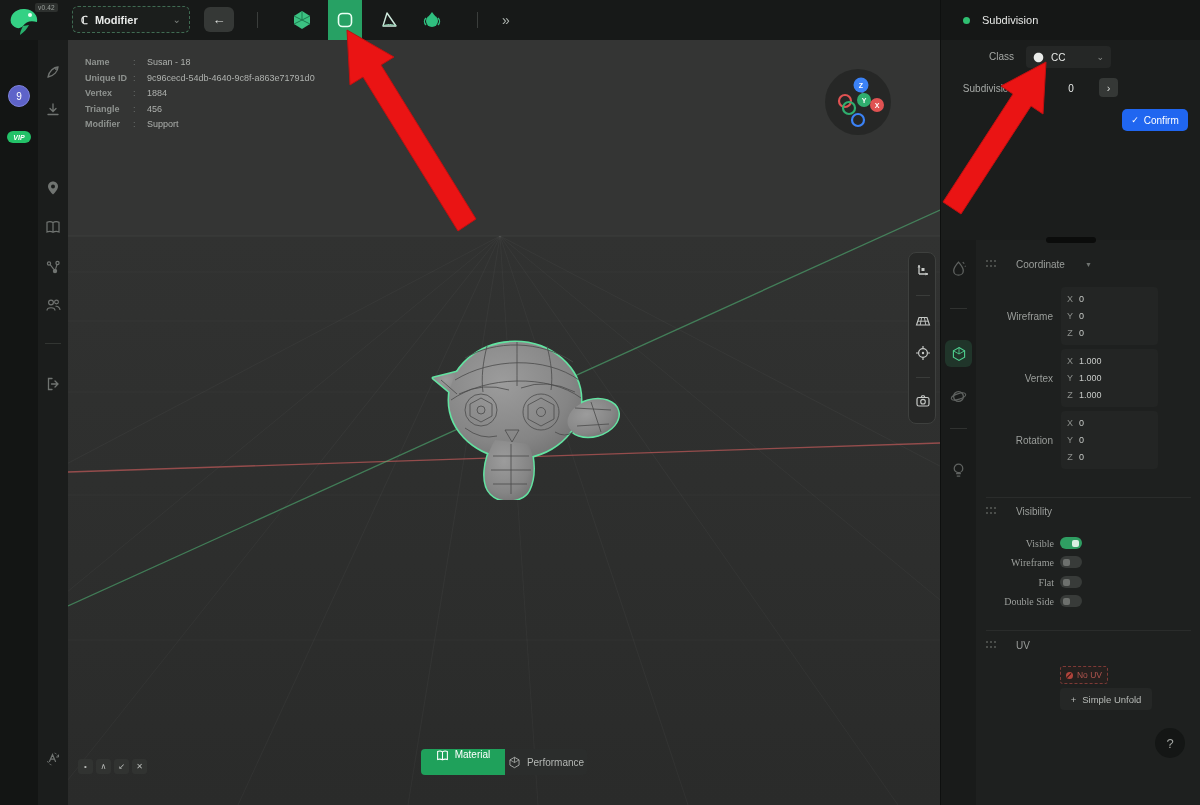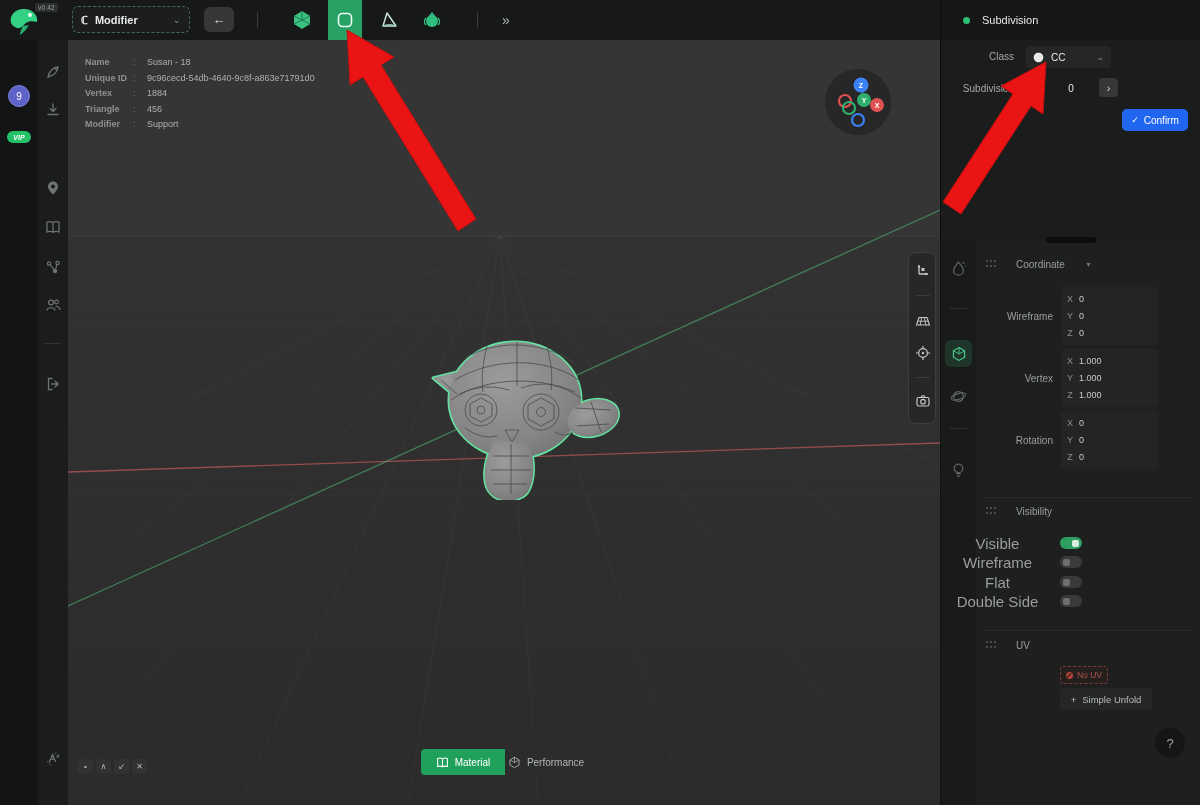--- a/index.html
+++ b/index.html
@@ -55,21 +55,21 @@
   .gizmo { left:756px; top:28px; }
   .vp-toolbar { left:840px; top:212px; width:28px; height:172px; background:#262726;
                 border:1px solid #3e403e; border-radius:8px; }
   .vpt-icon { left:6px; width:16px; height:16px; cursor:pointer; }
   .vpt-div { left:7px; width:14px; height:1px; background:#3a3c3a; }
   .quick-buttons { left:10px; top:719px; display:flex; gap:3px; }
   .qbtn { width:15px; height:15px; background:#313331; border-radius:3px; color:#b9bcb9;
           font-size:8px; display:flex; align-items:center; justify-content:center; cursor:pointer; }
   .vp-tabs { left:353px; top:709px; display:flex; }
   .tab-material { width:84px; height:26px; background:#1fa15b; border-radius:4px 0 0 4px;
-                  display:flex; align-items:center; justify-content:center; gap:6px;
+                  display:flex; align-items:flex-start; justify-content:center; gap:6px;
                   color:#fff; font-size:10px; cursor:pointer; }
   .tab-performance { width:82px; height:26px; background:#2b2d2c; border-radius:0 4px 4px 0;
                   display:flex; align-items:center; justify-content:center; gap:6px;
                   color:#b4b7b4; font-size:10px; cursor:pointer; }
 
   
   .panel-top { left:940px; top:40px; width:260px; height:200px; background:#1b1d1c;
                border-left:1px solid #0e100f; }
   .cls-label { left:0; top:11px; width:73px; text-align:right; font-size:10px; color:#a6a9a6; }
   .cls-dd { left:85px; top:6px; width:85px; height:22px; background:#252726; border-radius:4px;
@@ -103,21 +103,21 @@
   .coord-group .glbl { width:112px; text-align:right; font-size:10px; color:#9b9e9b; }
   .vblock { margin-left:8px; width:97px; height:58px; background:#232524; border-radius:4px;
             display:flex; flex-direction:column; justify-content:space-around; padding:3px 0; }
   .vrow { display:flex; font-size:9px; line-height:10px; }
   .vrow .ax { width:18px; text-align:center; color:#8d908d; }
   .vrow .vv { color:#c7cac7; }
 
   .pdiv { left:45px; width:205px; height:1px; background:#2a2c2b; }
 
   .tog-row { left:0; width:225px; height:16px; display:flex; align-items:center; }
-  .tog-row .tlbl { width:113px; text-align:center; font-size:15px; color:#9b9e9b; }
+  .tog-row .tlbl { width:113px; text-align:right; font-size:10px; color:#9b9e9b;font-family:Liberation Serif, serif; }
   .toggle { margin-left:6px; width:22px; height:12px; border-radius:6px; background:#383b39;
             position:relative; cursor:pointer; }
   .toggle .knob { position:absolute; top:2.5px; left:3px; width:7px; height:7px; border-radius:2px;
                   background:#6d706d; }
   .toggle.on { background:#2f9e62; }
   .toggle.on .knob { left:12px; background:#d8efe2; }
 
   .nouv { left:119px; top:426px; width:48px; height:18px; border:1px dashed #7e3a36;
           border-radius:3px; display:flex; align-items:center; justify-content:center; gap:4px;
           color:#b0544e; font-size:8.5px; background:rgba(90,30,26,.12); }

